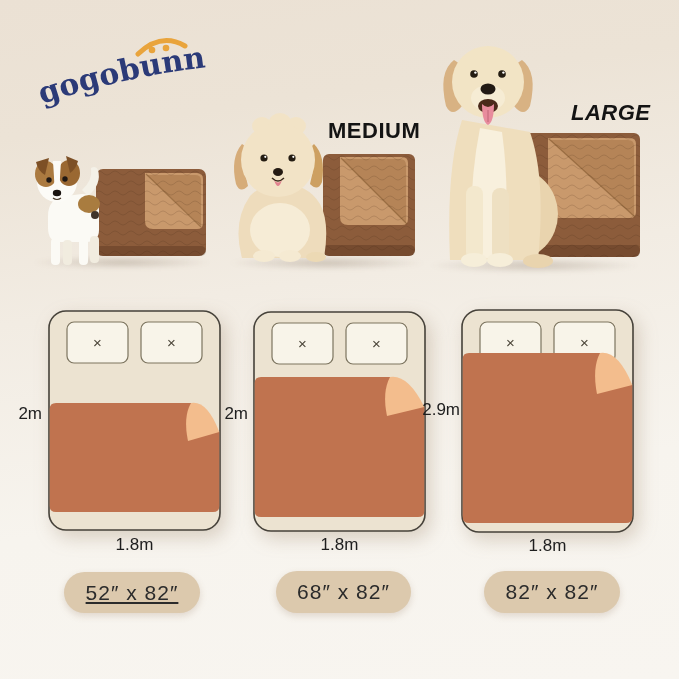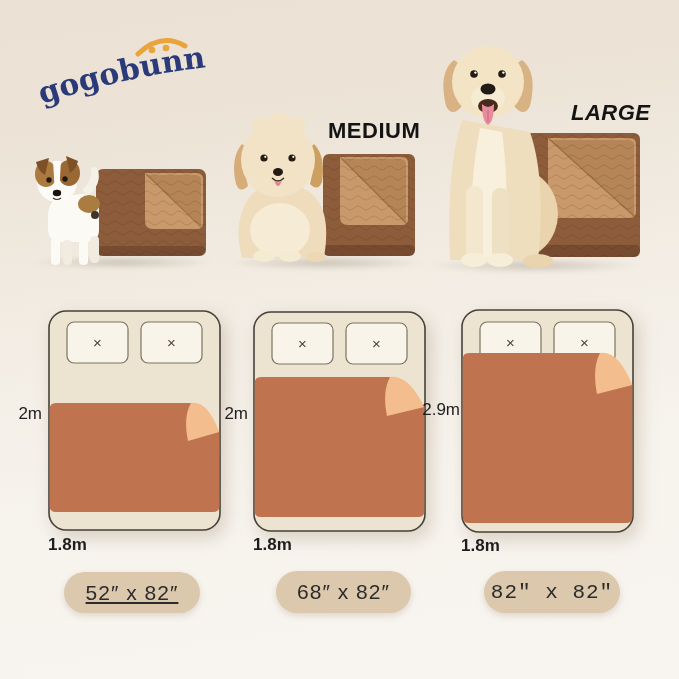--- a/index.html
+++ b/index.html
@@ -10,21 +10,21 @@
     background:linear-gradient(172deg,#ebe1d4 0%,#ece3d6 18%,#f2ece3 42%,#f7f4ee 70%,#f8f5f0 100%);
     font-family:"Liberation Sans",sans-serif;
   }
   .abs{position:absolute;}
   .cat-label{
     font-size:22px;font-weight:600;letter-spacing:.5px;color:#141414;
   }
   .dim{
     font-size:17px;font-weight:500;color:#1e1e1e;
   }
-  .dim.center{text-align:left;font-weight:bold;}
+  .dim.center{text-align:center;}
   .dim.right{text-align:right;}
   .badge{
     display:flex;align-items:center;justify-content:center;
     background:#dcc9ad;border-radius:22px;
     font-size:21px;font-weight:500;letter-spacing:1px;color:#2b2b2b;
     box-shadow:0 3px 7px rgba(140,110,80,.22);
   }
   .bed-svg{filter:drop-shadow(5px 7px 9px rgba(140,110,80,.28));}
   .ground-shadow{
     border-radius:50%;
@@ -196,15 +196,15 @@
   <div class="abs dim right" style="left:8px;top:404px;width:34px;">2m</div>
   <div class="abs dim right" style="left:218px;top:404px;width:30px;">2m</div>
   <div class="abs dim right" style="left:416px;top:400px;width:44px;">2.9m</div>
 
   <div class="abs dim center" style="left:48px;top:535px;width:173px;">1.8m</div>
   <div class="abs dim center" style="left:253px;top:535px;width:173px;">1.8m</div>
   <div class="abs dim center" style="left:461px;top:536px;width:173px;">1.8m</div>
 
   <div class="abs badge" style="left:64px;top:572px;width:136px;height:41px;text-decoration:underline;">52″ x 82″</div>
   <div class="abs badge" style="left:276px;top:571px;width:135px;height:42px;">68″ x 82″</div>
-  <div class="abs badge" style="left:484px;top:571px;width:136px;height:42px;font-family:Liberation Mono, monospace;">82″ x 82″</div>
+  <div class="abs badge" style="left:484px;top:571px;width:136px;height:42px;">82″ x 82″</div>
 
 </div>
 
 </body></html>

